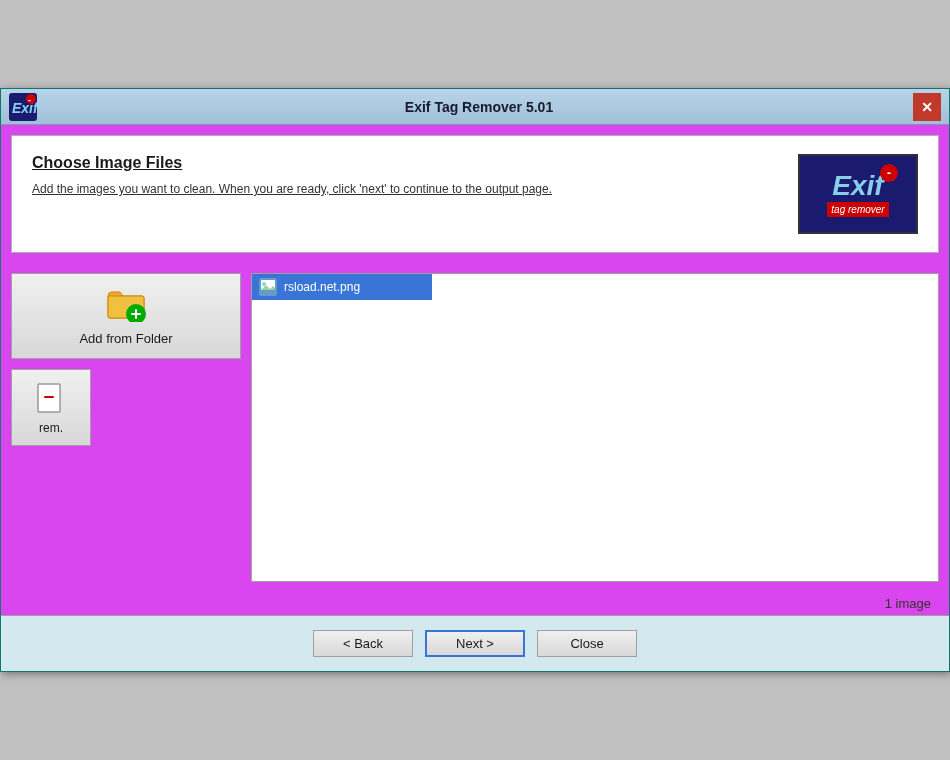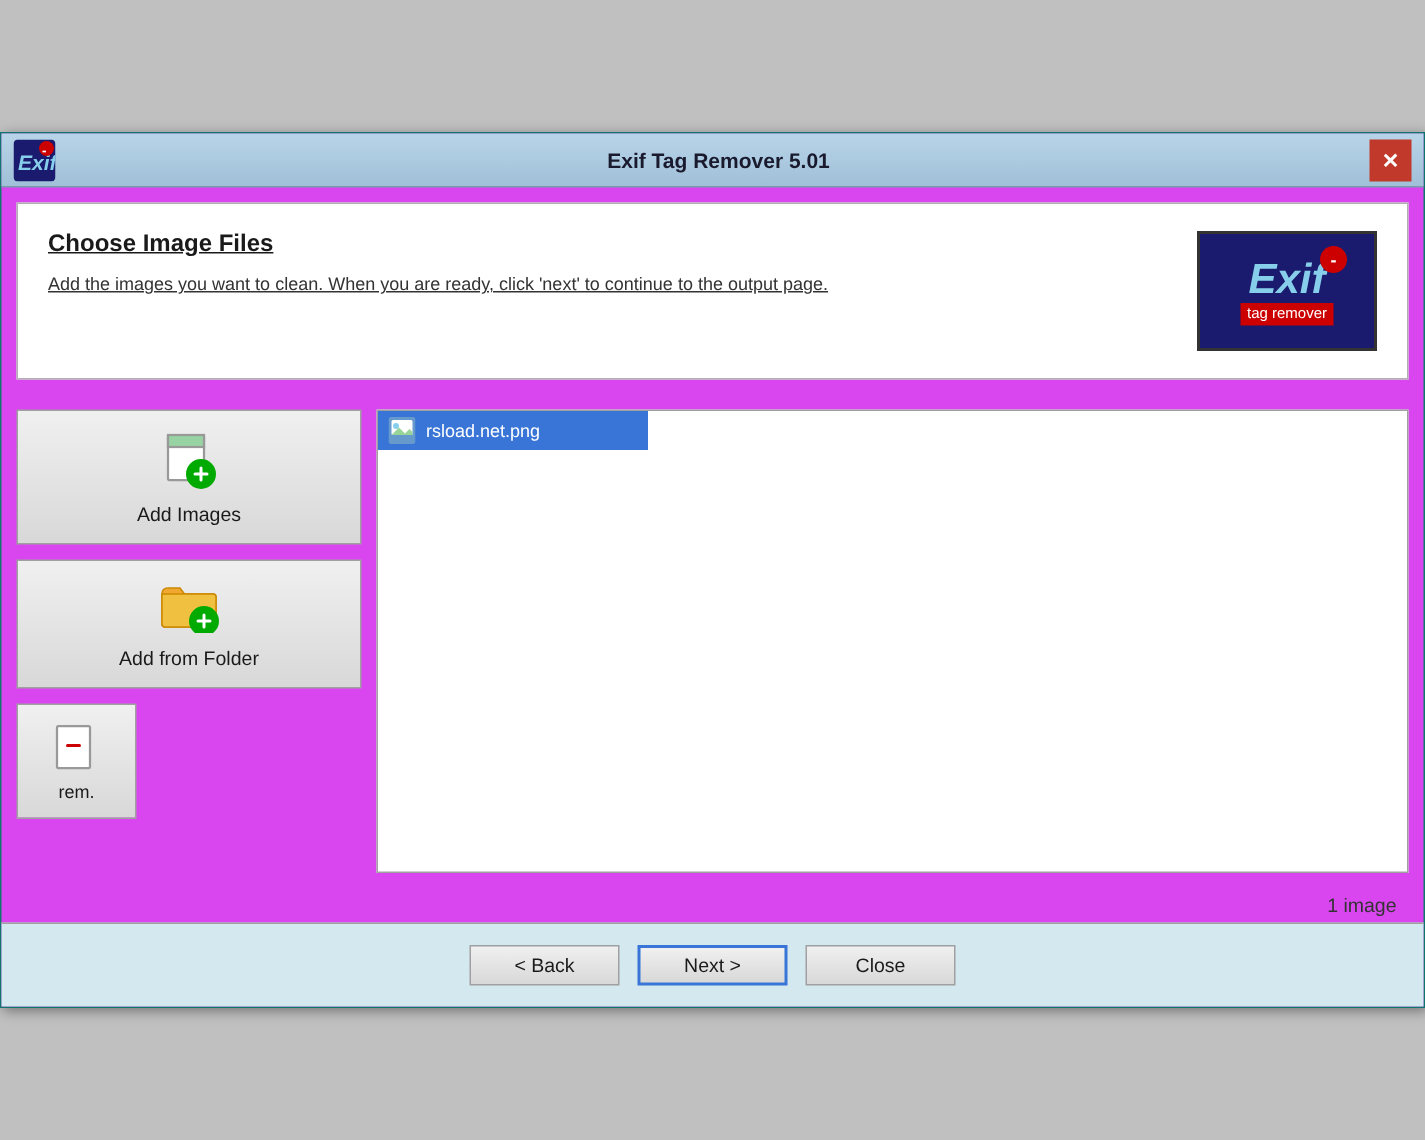--- a/index.html
+++ b/index.html
@@ -151,20 +151,21 @@
       font-size: 12px;
       font-weight: bold;
     }
 
     .logo-tagremover {
       font-size: 10px;
       color: white;
       background: #cc0000;
       padding: 2px 4px;
       margin-top: 2px;
+      font-style: italic;
     }
 
     
     .main-content {
       flex: 1;
       margin: 0 10px;
       display: flex;
       flex-direction: column;
     }
 
@@ -319,34 +320,20 @@
         <div class="logo-tagremover">tag remover</div>
       </div>
     </div>
   </div>
 
   <div class="main-content">
     <div class="content-row">
 
       <div class="left-panel">
 
-        <button class="btn-large">
-          <span>
-            <svg width="40" height="40" viewBox="0 0 40 40" xmlns="http://www.w3.org/2000/svg">
-
-              <rect x="6" y="4" width="24" height="30" fill="white" stroke="#999" stroke-width="1.5" rx="1"></rect>
-              <rect x="6" y="4" width="24" height="8" fill="#98d4a3" stroke="#999" stroke-width="1.5"></rect>
-
-              <circle cx="28" cy="30" r="10" fill="#00aa00"></circle>
-              <rect x="23" y="29" width="10" height="2" fill="white" rx="1"></rect>
-              <rect x="27" y="25" width="2" height="10" fill="white" rx="1"></rect>
-            </svg>
-          </span>
-          <span>Add Images</span>
-        </button>
 
         <button class="btn-large">
           <span>
             <svg width="40" height="36" viewBox="0 0 40 36" xmlns="http://www.w3.org/2000/svg">
 
               <path d="M2 10 Q2 6 6 6 L14 6 L17 10 L36 10 Q38 10 38 12 L38 30 Q38 32 36 32 L4 32 Q2 32 2 30 Z" fill="#f0a830" stroke="#cc8800" stroke-width="1"></path>
               <path d="M2 10 L2 30 Q2 32 4 32 L36 32 Q38 32 38 30 L38 12 Q38 10 36 10 Z" fill="#f0c040" stroke="#cc8800" stroke-width="1"></path>
 
               <circle cx="30" cy="28" r="10" fill="#00aa00"></circle>
               <rect x="25" y="27" width="10" height="2" fill="white" rx="1"></rect>

